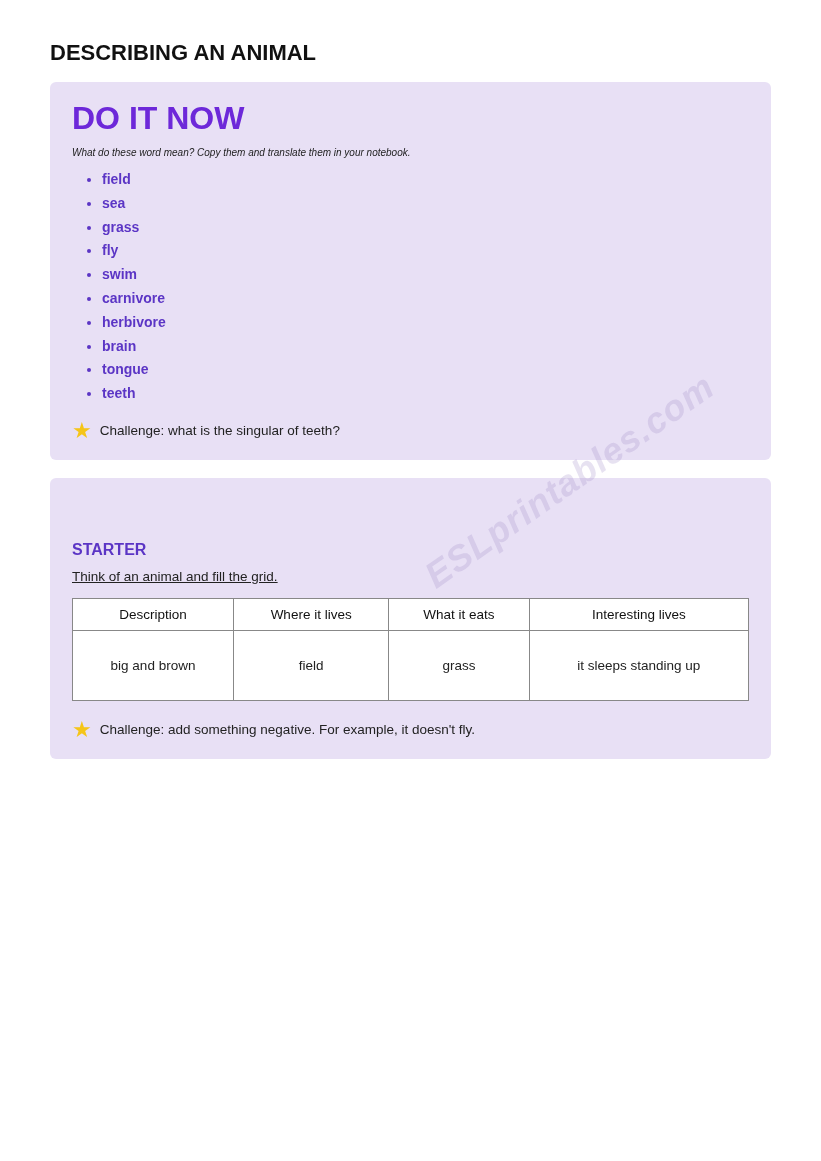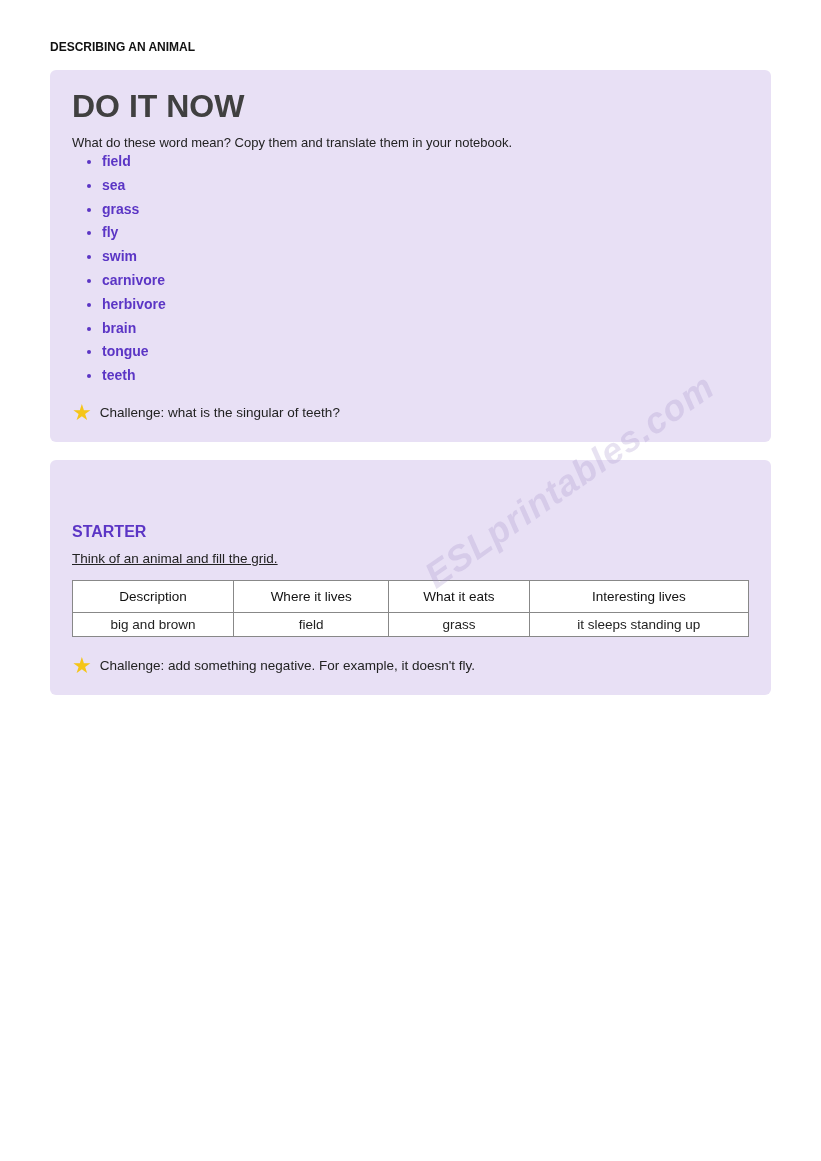--- a/index.html
+++ b/index.html
@@ -5,45 +5,47 @@
     * { margin: 0; padding: 0; box-sizing: border-box; }
     body {
       background: #ffffff;
       font-family: Arial, sans-serif;
       width: 821px;
       min-height: 1161px;
       padding: 40px 50px;
       color: #222;
     }
     .page-title {
-      font-size: 12px;
+      font-size: 22px;
       font-weight: bold;
       margin-bottom: 16px;
       color: #111;
     }
     .section-box {
       border-radius: 6px;
       padding: 18px 22px;
       margin-bottom: 18px;
     }
     .do-it-now-box {
       background: #e8e0f5;
     }
     .starter-box {
       background: #e8e0f5;
     }
     .do-it-now-title {
       font-size: 32px;
       font-weight: bold;
-      color: #404040;
+      color: #6d28d9;
       margin-bottom: 10px;
     }
     .subtitle-text {
-      font-size: 13px;
+      font-size: 10px;
       color: #222;
+      margin-bottom: 10px;
+      font-style: italic;
     }
     .vocab-list {
       list-style: disc;
       padding-left: 30px;
       margin-bottom: 14px;
     }
     .vocab-list li {
       font-size: 14px;
       color: #5b35c5;
       font-weight: 600;
@@ -85,21 +87,21 @@
     .grid-table th {
       border: 1.5px solid #888;
       padding: 8px 10px;
       font-weight: normal;
       text-align: center;
       background: white;
       color: #111;
     }
     .grid-table td {
       border: 1.5px solid #888;
-      padding: 4px 10px;
+      padding: 27px 10px;
       text-align: center;
       color: #222;
     }
     .watermark {
       position: absolute;
       top: 420px;
       right: 30px;
       font-size: 36px;
       font-weight: bold;
       color: rgba(160,140,200,0.25);

